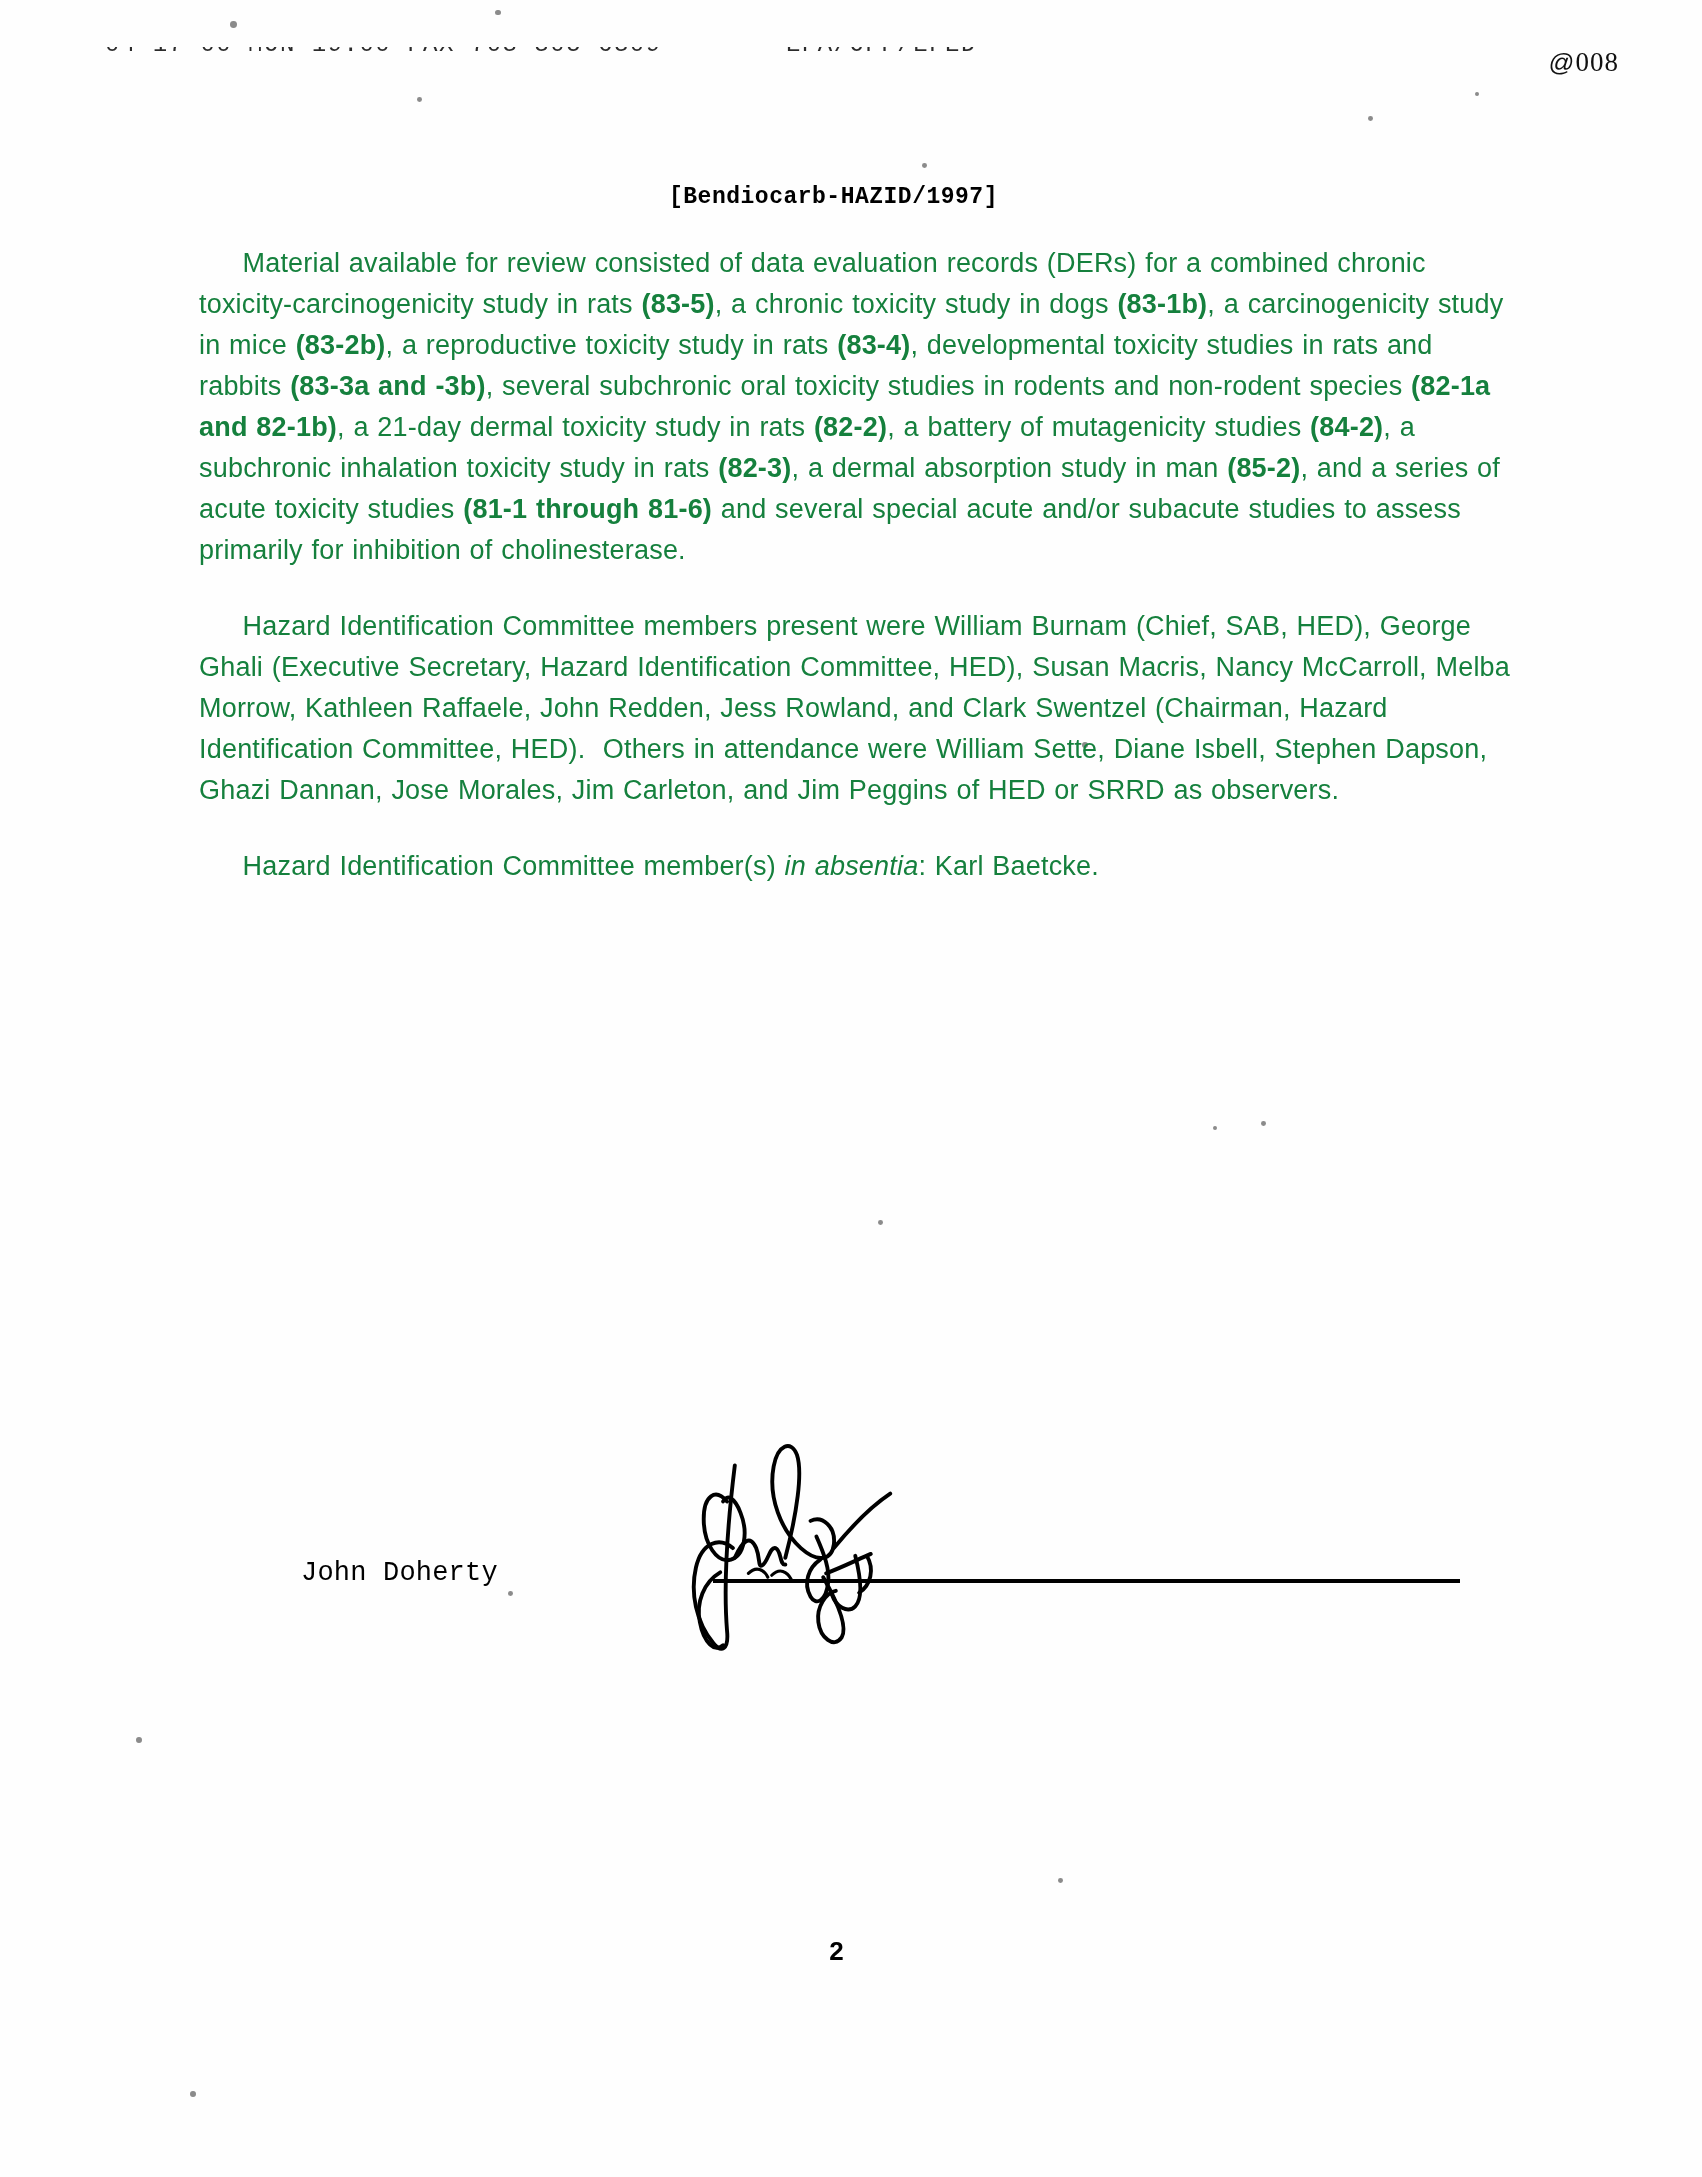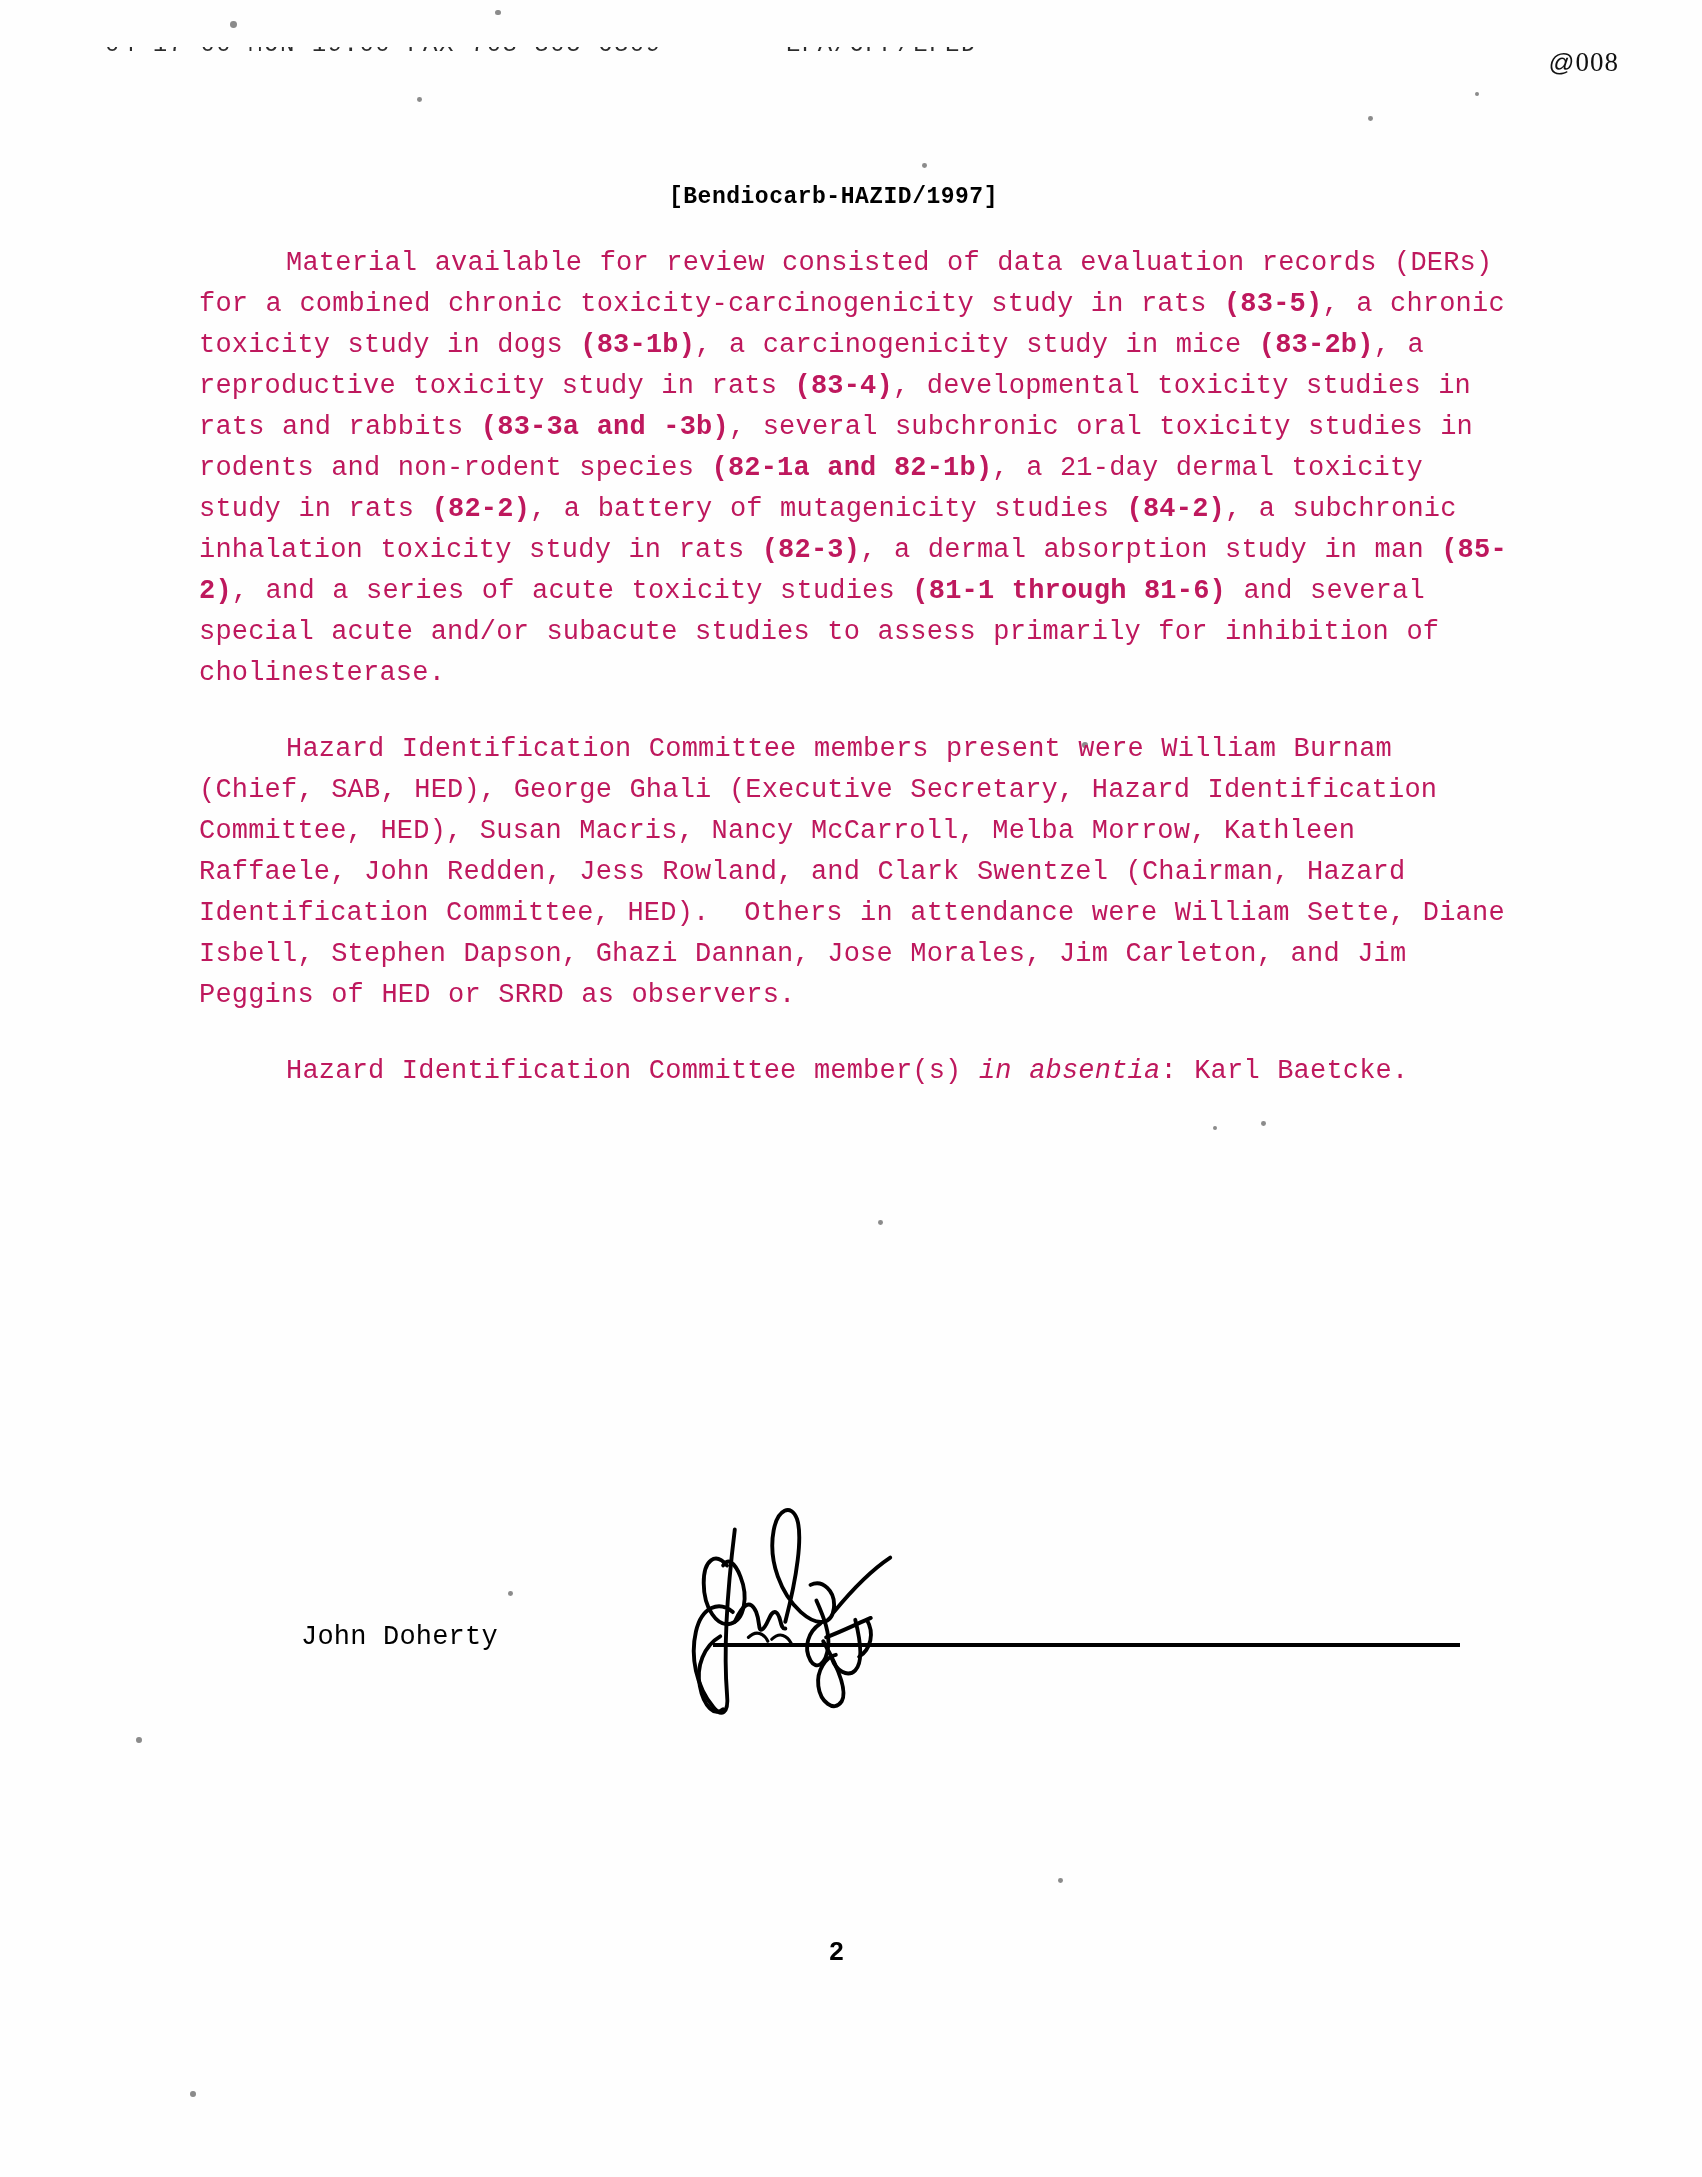--- a/index.html
+++ b/index.html
@@ -91,39 +91,39 @@
   }
 
   .body-block {
     position: absolute;
     left: 199px;
     top: 243px;
     width: 1320px;
   }
 
   .para {
-    font-family: Liberation Mono, monospace;
+    font-family: Liberation Sans, sans-serif;
     font-size: 27px;
     line-height: 41px;
     letter-spacing: 0.2px;
     margin: 0 0 35px 0;
     text-align: left;
     white-space: pre-wrap;
     word-spacing: 1px;
     font-weight: 500;
-    color: #be185d;
+    color: #15803d;
   }
   .para b { font-weight: bold; }
   .para i { font-style: italic; }
 
   
   .sig-area {
     position: absolute;
     left: 199px;
-    top: 1476px;
+    top: 1412px;
     width: 1320px;
     height: 252px;
   }
   .sig-name {
     position: absolute;
     left: 102px;
     top: 146px;
     font-family: "Liberation Mono", "DejaVu Sans Mono", monospace;
     font-size: 27px;
     letter-spacing: 0.2px;

